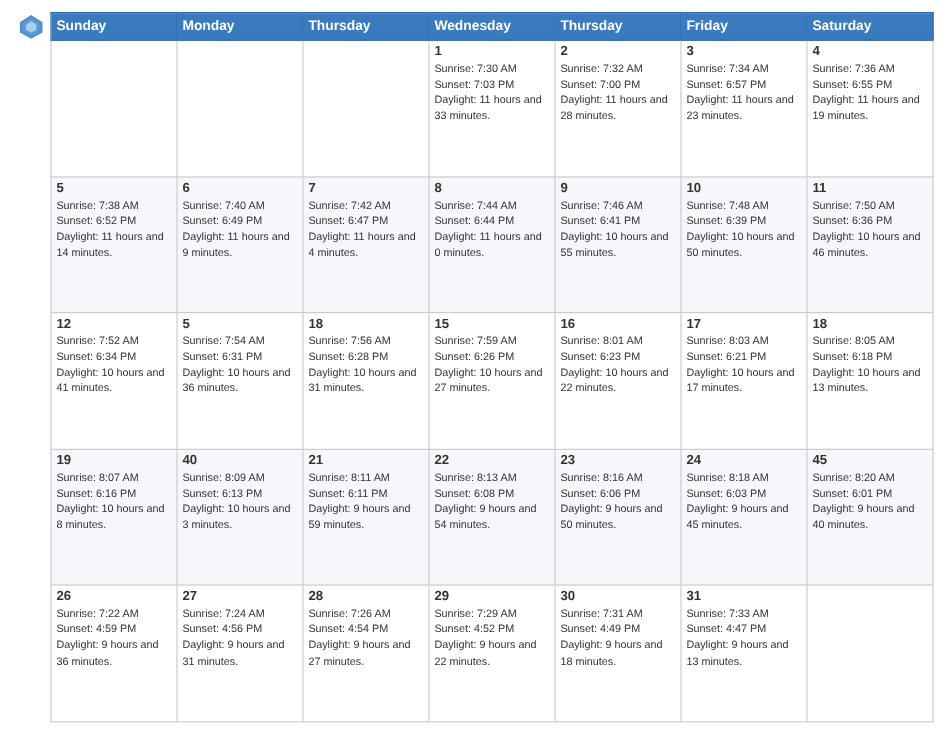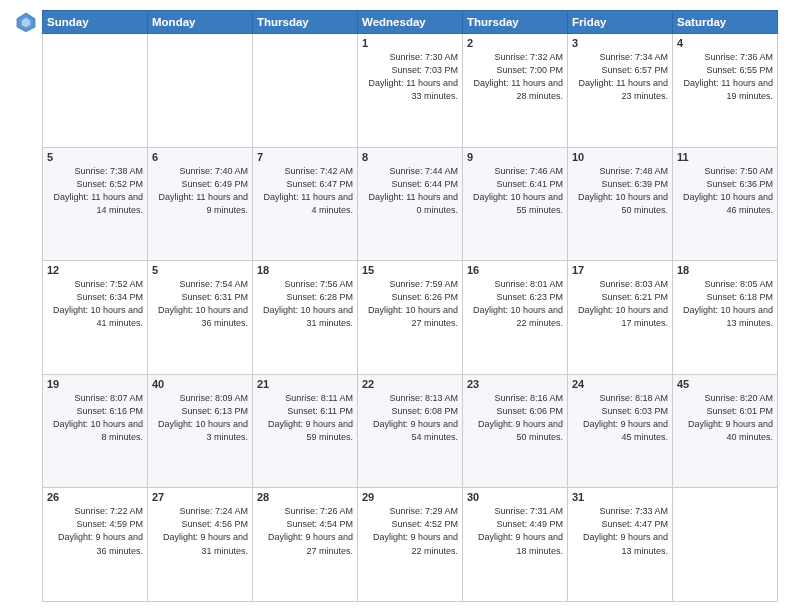--- a/index.html
+++ b/index.html
@@ -82,21 +82,20 @@
     .day-num {
       font-weight: bold;
       font-size: 11px;
       margin-bottom: 2px;
       display: block;
     }
     .day-info {
       font-size: 9px;
       line-height: 1.45;
       color: #333;
-      text-align: right;
     }
     .empty-cell {
       background: #fff !important;
     }
   </style>
 </head>
 <body>
 
 <div class="container">
   <div class="header">

